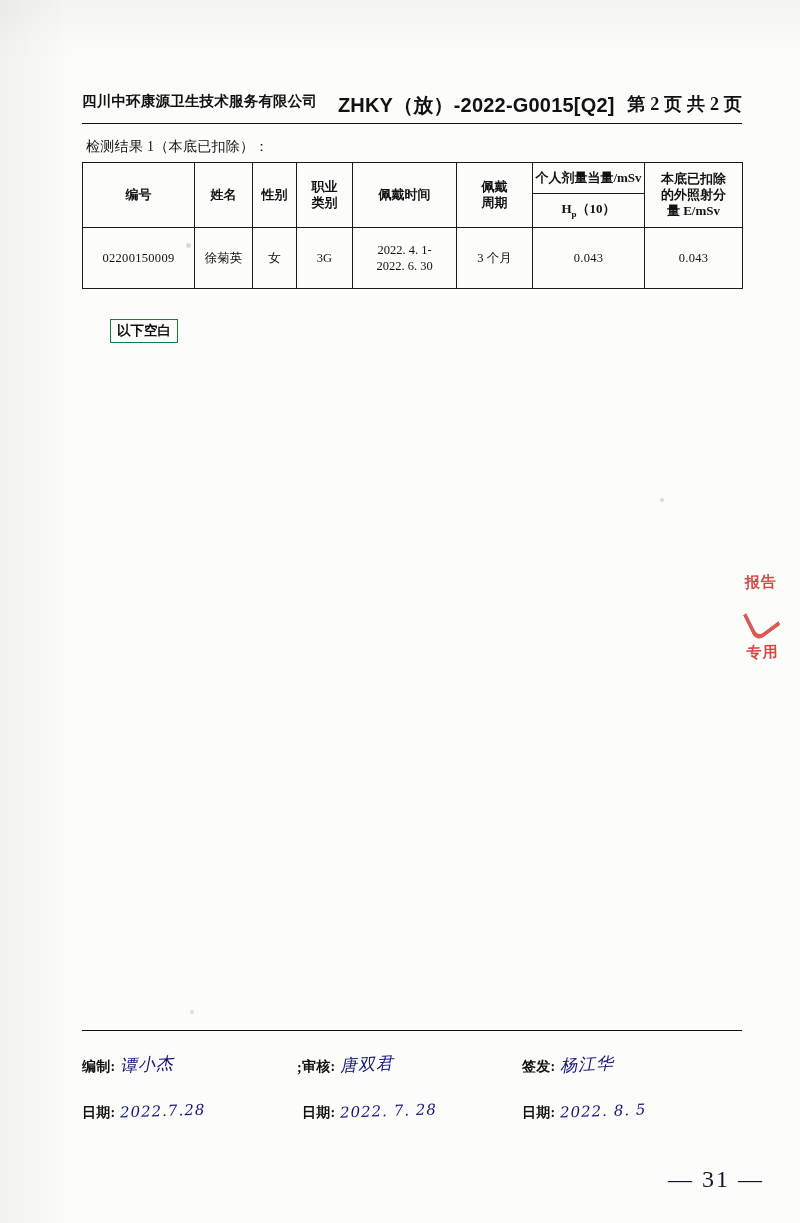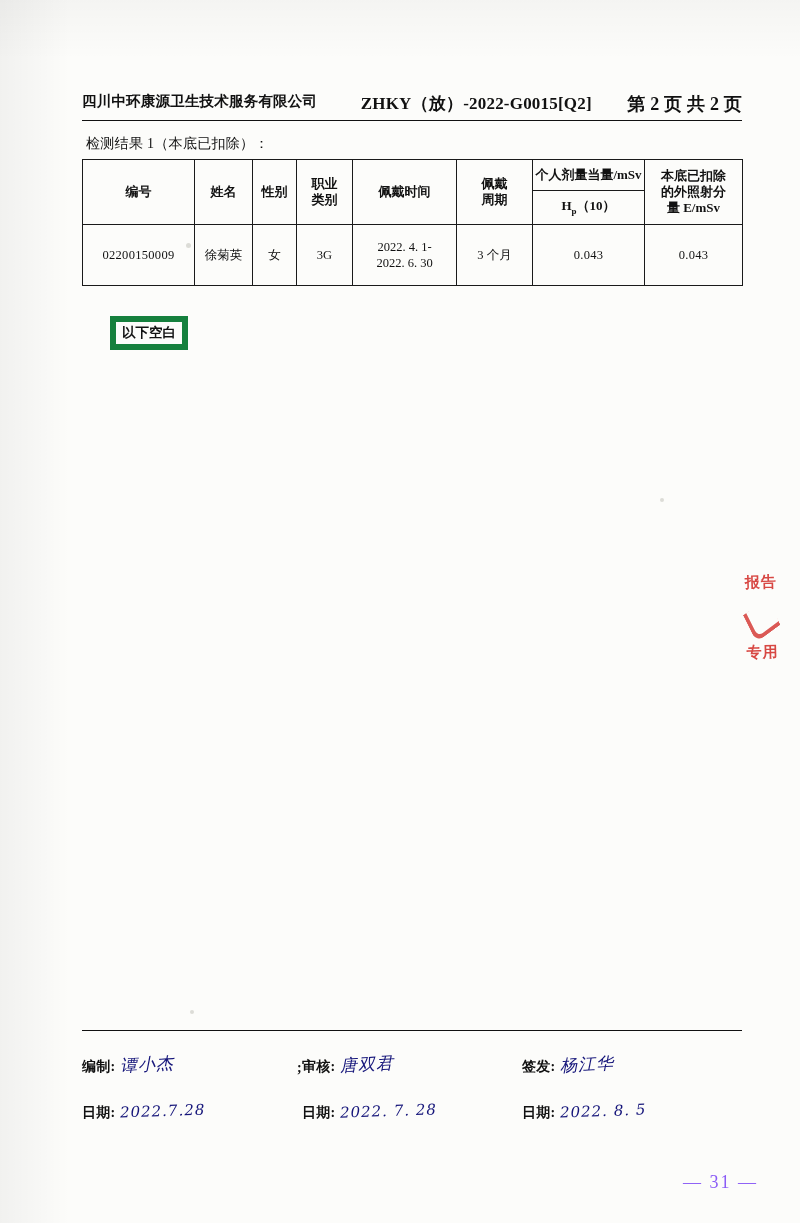--- a/index.html
+++ b/index.html
@@ -42,22 +42,22 @@
     align-items: flex-start;
     font-weight: bold;
     font-size: 14.5px;
     letter-spacing: 0.2px;
     padding-bottom: 4px;
   }
   .hdr-company { flex: 0 0 auto; }
   .hdr-code {
     flex: 1 1 auto;
     text-align: center;
-    font-family: Liberation Serif, serif;
-    font-size: 17px;
+    font-family: Liberation Sans, sans-serif;
+    font-size: 20px;
     padding-left: 8px;
   }
   .hdr-page {
     flex: 0 0 auto;
     font-size: 18px;
     white-space: nowrap;
   }
   .header-rule {
     border-bottom: 1.6px solid #111;
     margin-bottom: 14px;
@@ -101,21 +101,21 @@
   .remark {
     margin-top: 10px;
     margin-left: 4px;
     font-size: 13.5px;
     letter-spacing: 0.2px;
   }
   .blank-box {
     display: inline-block;
     margin-top: 30px;
     margin-left: 28px;
-    border: 6px solid #15803d;
+    border: 1px solid #15803d;
     padding: 2px 6px;
     font-size: 13.5px;
     font-weight: bold;
   }
 
   
   .seal {
     position: absolute;
     right: 14px;
     top: 575px;
@@ -187,25 +187,25 @@
     display: inline-block;
     white-space: nowrap;
     letter-spacing: 1px;
   }
   .handwrite.small { font-size: 15px; transform: rotate(-2deg); }
   .sig-colon { flex: 0 0 auto; font-weight: bold; }
 
   
   .footer-page {
     position: absolute;
-    right: 42px;
+    right: 36px;
     bottom: 30px;
-    font-size: 18px;
+    font-size: 24px;
     letter-spacing: 2px;
-    color: #8b5cf6;
+    color: #0f172a;
   }
   
   .speck {
     position: absolute;
     background: #cfcfc8;
     border-radius: 50%;
     opacity: 0.7;
   }
 </style>
 </head>

